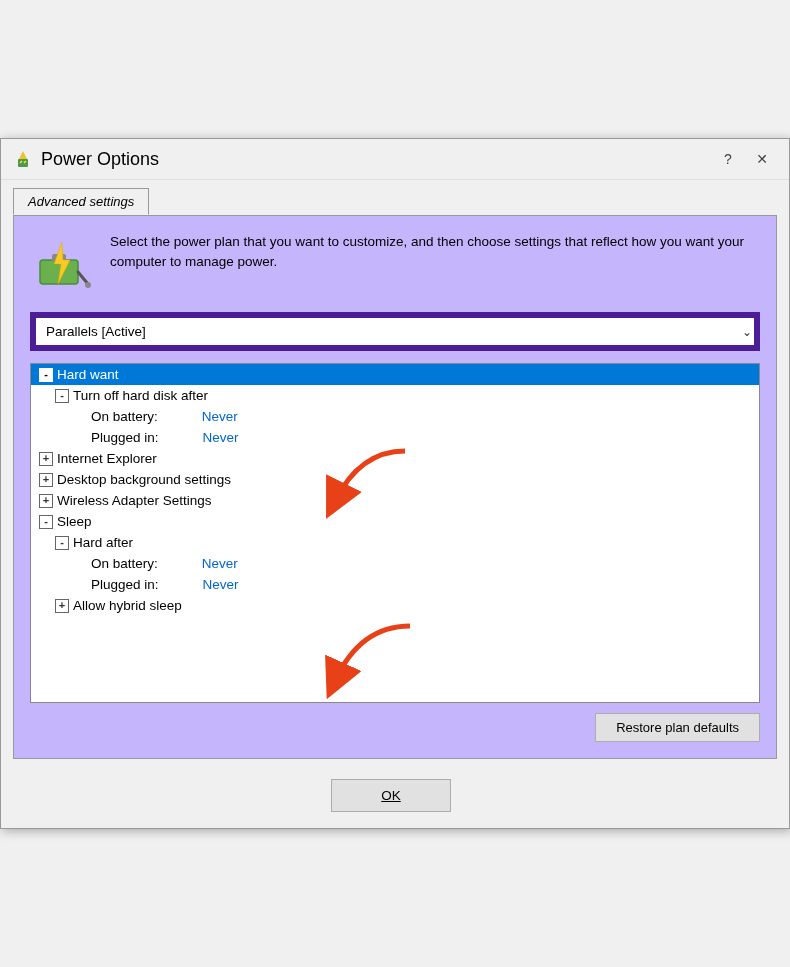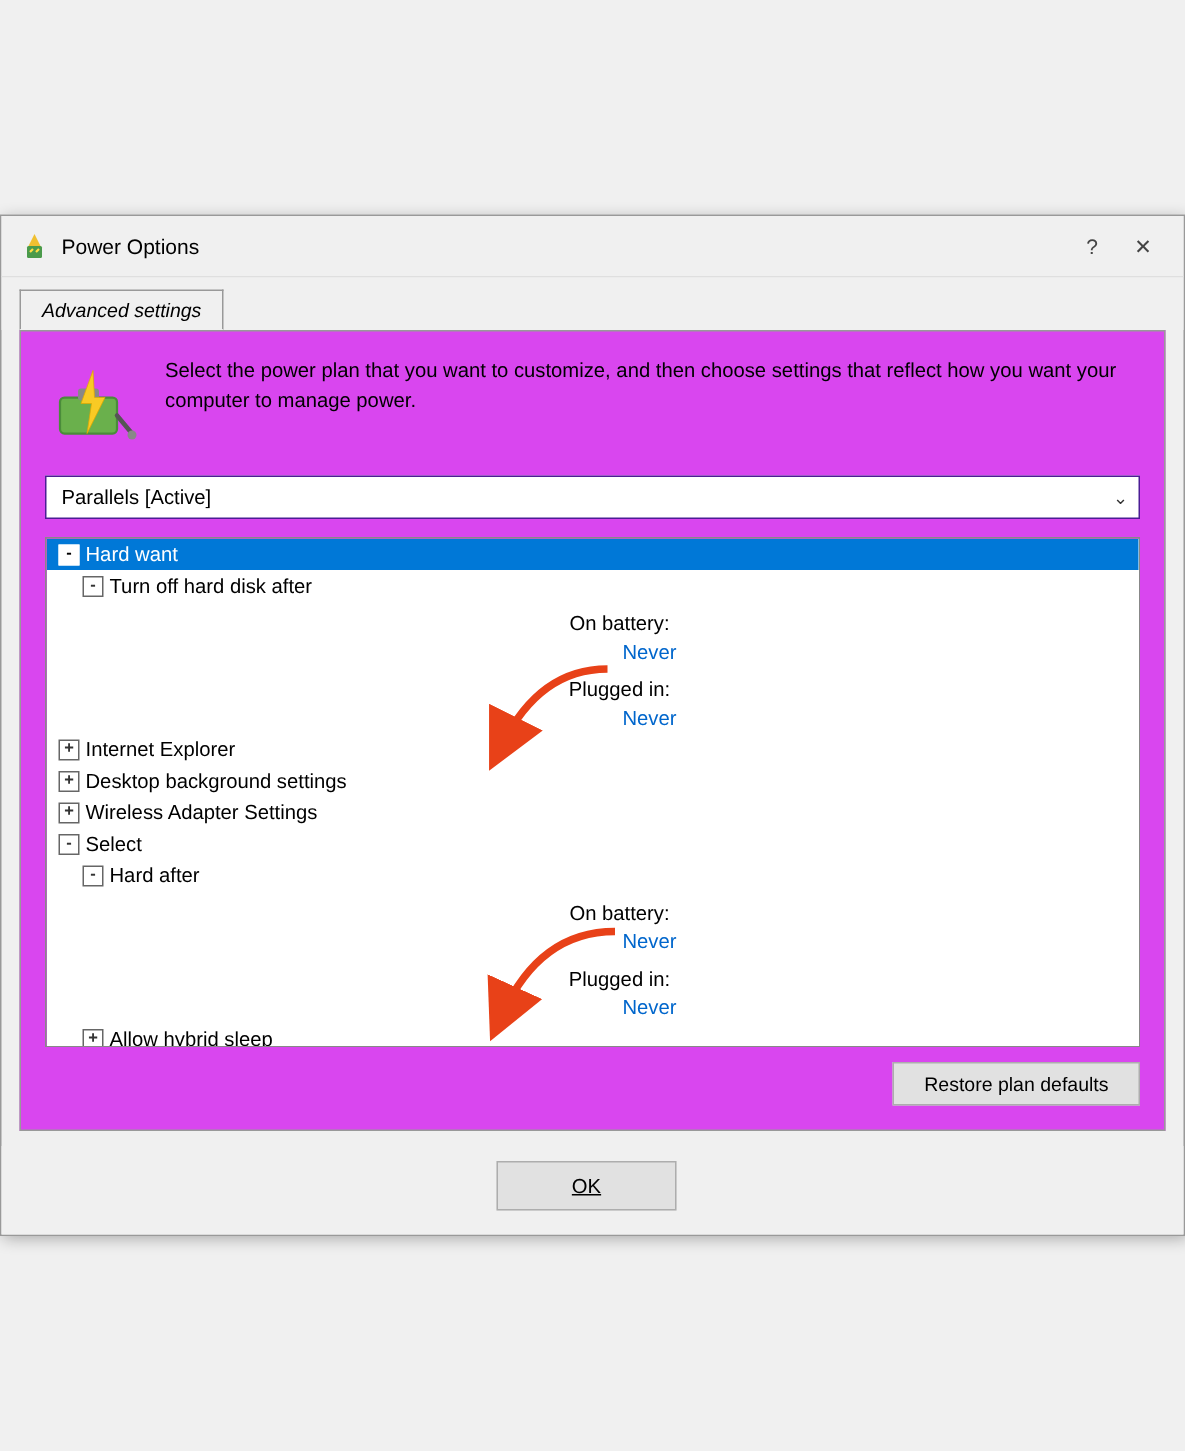--- a/index.html
+++ b/index.html
@@ -29,21 +29,21 @@
     .title-bar-left {
       display: flex;
       align-items: center;
       gap: 8px;
     }
     .title-bar-icon {
       width: 20px;
       height: 20px;
     }
     .title-text {
-      font-size: 14px;
+      font-size: 18px;
       color: #000;
       font-weight: normal;
     }
     .title-bar-controls {
       display: flex;
       gap: 4px;
       align-items: center;
     }
     .title-btn {
       width: 30px;
@@ -70,21 +70,21 @@
       border-bottom: 1px solid #f0f0f0;
       padding: 5px 14px;
       font-size: 13px;
       cursor: pointer;
       position: relative;
       z-index: 1;
       color: #000;
     }
     
     .content {
-      background: #d946ef;
+      background: #c4b5fd;
       border: 1px solid #999;
       margin: 0 12px 10px 12px;
       padding: 16px;
     }
     
     .description-row {
       display: flex;
       align-items: flex-start;
       gap: 16px;
       margin-bottom: 16px;
@@ -99,21 +99,21 @@
       line-height: 1.5;
       color: #000;
     }
     .plan-dropdown-wrapper {
       position: relative;
       margin-bottom: 12px;
     }
     .plan-dropdown-wrapper select {
       width: 100%;
       padding: 6px 30px 6px 10px;
-      border: 1px solid #4c1d95;
+      border: 6px solid #4c1d95;
       background: #fff;
       font-size: 13.5px;
       appearance: none;
       -webkit-appearance: none;
       cursor: pointer;
     }
     .plan-dropdown-arrow {
       position: absolute;
       right: 8px;
       top: 50%;
@@ -156,21 +156,21 @@
       color: #333;
       background: #fff;
       flex-shrink: 0;
       line-height: 1;
     }
     .tree-item.selected .expand-icon {
       border-color: #fff;
       color: #000;
     }
     .indent-1 { padding-left: 24px; }
-    .indent-2 { padding-left: 42px; flex-direction: column; }
+    .indent-2 { padding-left: 42px; }
     .link-value {
       color: #0066cc;
       margin-left: 40px;
     }
     
     .restore-row {
       display: flex;
       justify-content: flex-end;
       margin-top: 10px;
     }
@@ -290,21 +290,21 @@
           <div class="tree-item">
             <span class="expand-icon">+</span>
             <span>Desktop background settings</span>
           </div>
           <div class="tree-item">
             <span class="expand-icon">+</span>
             <span>Wireless Adapter Settings</span>
           </div>
           <div class="tree-item">
             <span class="expand-icon">-</span>
-            <span>Select</span>
+            <span>Sleep</span>
           </div>
           <div class="tree-item indent-1">
             <span class="expand-icon">-</span>
             <span>Hard after</span>
           </div>
           <div class="tree-item indent-2">
             <span style="width: 14px; display: inline-block;"></span>
             <span>On battery: </span>
             <span class="link-value">Never</span>
           </div>

